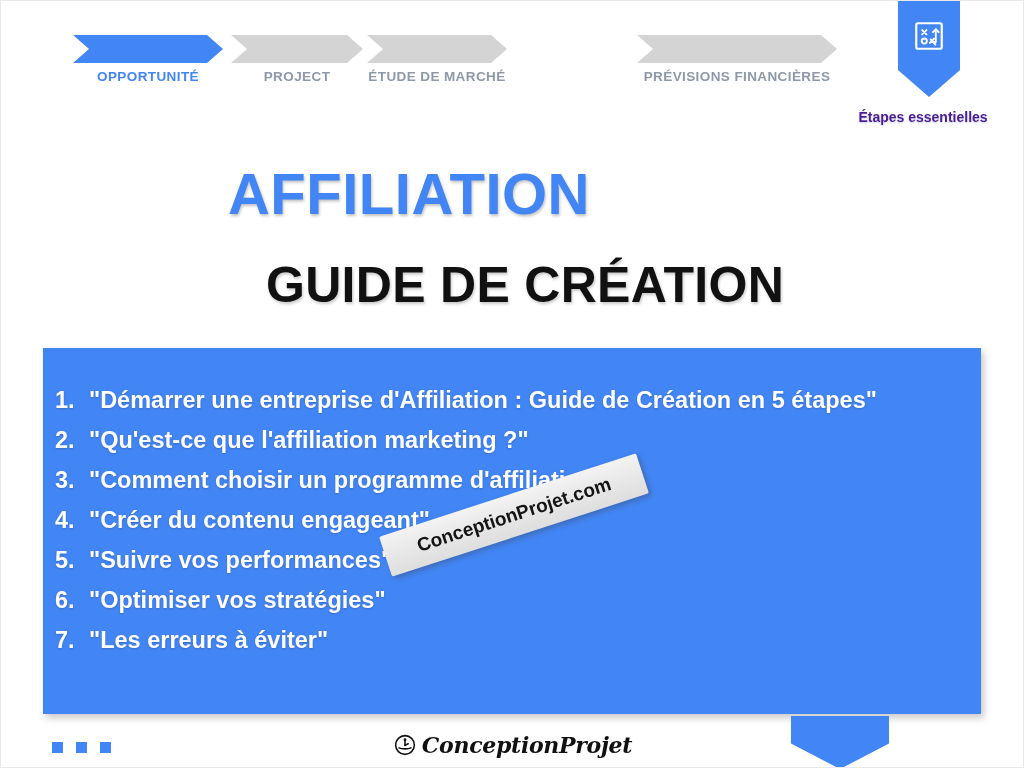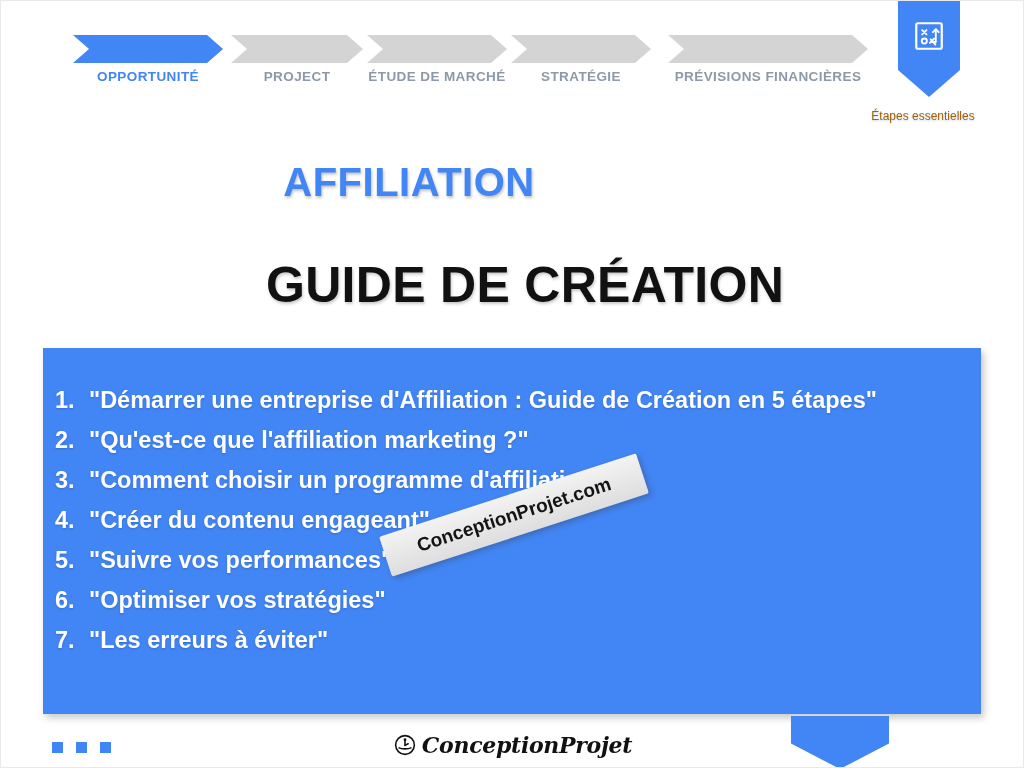--- a/index.html
+++ b/index.html
@@ -81,35 +81,35 @@
     transform: translateX(-50%);
     width: 34px;
     height: 34px;
   }
   #badge-caption {
     position: absolute;
     left: 842px;
     top: 108px;
     width: 160px;
     text-align: center;
-    font-size: 12px;
-    font-weight: normal;
-    color: #a16207;
+    font-size: 14px;
+    font-weight: bold;
+    color: #4c1d95;
     text-shadow: 0 1px 2px rgba(150,170,210,0.55);
     white-space: nowrap;
   }
 
   
   #title-main {
     position: absolute;
     left: 0;
     top: 159px;
     width: 816px;
     text-align: center;
-    font-size: 40px;
+    font-size: 58px;
     font-weight: bold;
     letter-spacing: 0.5px;
     color: #4285f4;
     text-shadow: 1px 2px 3px rgba(120,120,120,0.45);
   }
   #title-sub {
     position: absolute;
     left: 12px;
     top: 255px;
     width: 1024px;
@@ -236,25 +236,21 @@
       <div class="step-label">OPPORTUNITÉ</div>
     </div>
     <div class="step" style="left:366px; width:140px;">
       <div class="chev"></div>
       <div class="step-label">ÉTUDE DE MARCHÉ</div>
     </div>
     <div class="step" style="left:230px; width:132px;">
       <div class="chev"></div>
       <div class="step-label">PROJECT</div>
     </div>
-    <div class="step" style="left:510px; width:140px;">
-      <div class="chev"></div>
-      <div class="step-label">STRATÉGIE</div>
-    </div>
-    <div class="step" style="left:667px; width:200px;">
+    <div class="step" style="left:636px; width:200px;">
       <div class="chev"></div>
       <div class="step-label">PRÉVISIONS FINANCIÈRES</div>
     </div>
   </div>
 
   <div id="badge">
     <svg id="badge-icon" viewBox="0 0 40 40">
       <rect x="5" y="5" width="30" height="30" rx="2" fill="none" stroke="#ffffff" stroke-width="2.6"></rect>
       <path d="M12 13 L17 18 M17 13 L12 18" stroke="#ffffff" stroke-width="2.2" stroke-linecap="round"></path>
       <circle cx="14.5" cy="26" r="3" fill="none" stroke="#ffffff" stroke-width="2.2"></circle>

